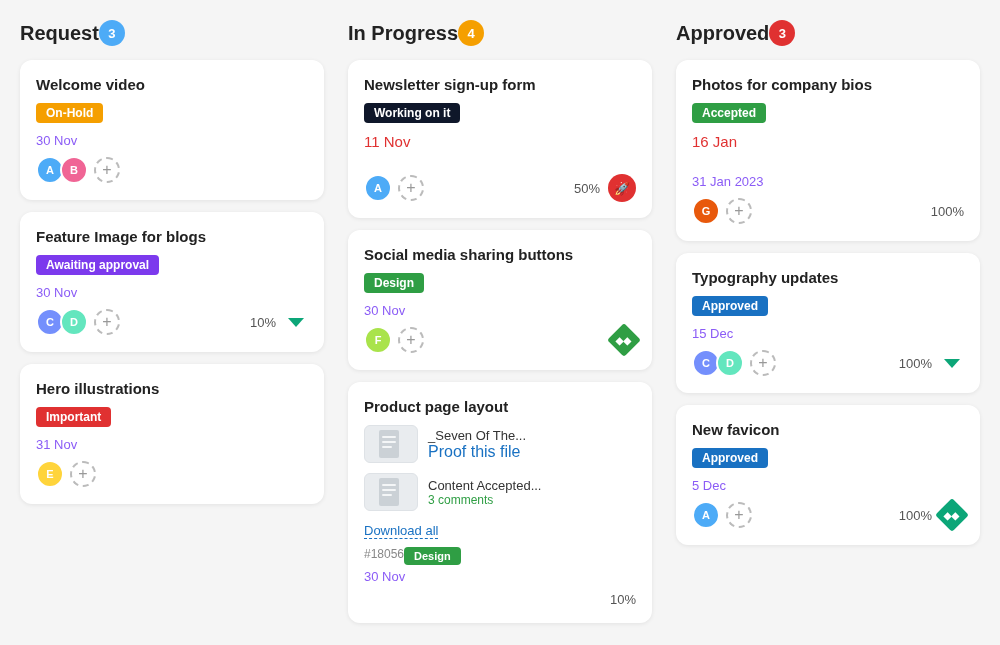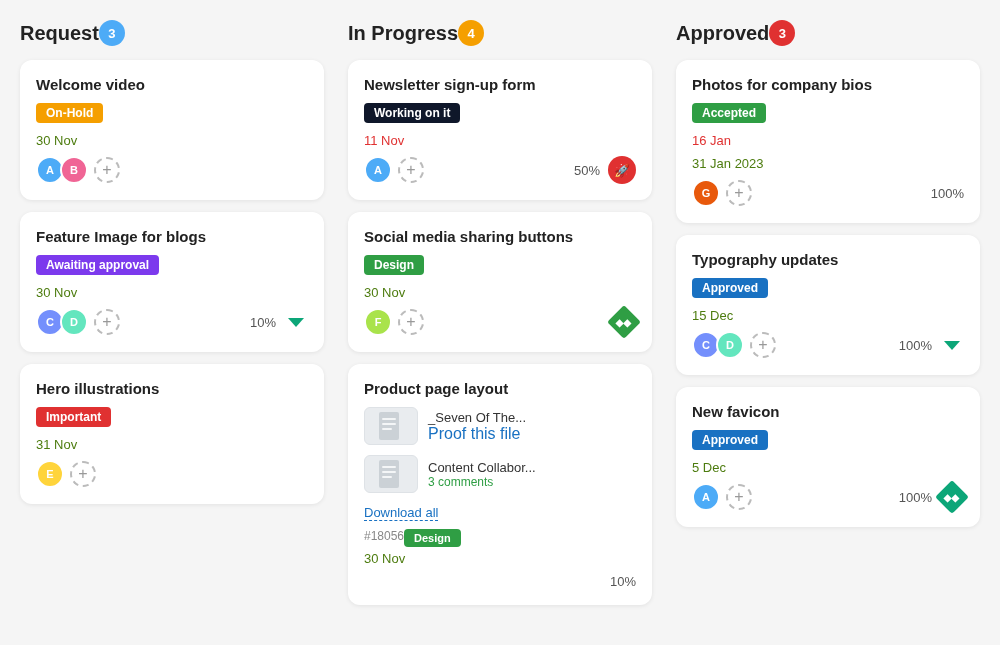--- a/index.html
+++ b/index.html
@@ -61,27 +61,27 @@
     }
     .tag-orange { background: #f59f00; color: #fff; }
     .tag-purple { background: #7c3aed; color: #fff; }
     .tag-red { background: #e03131; color: #fff; }
     .tag-green { background: #2f9e44; color: #fff; }
     .tag-blue { background: #1971c2; color: #fff; }
     .tag-design { background: #2f9e44; color: #fff; }
     .tag-working { background: #0f172a; color: #fff; }
 
     .card-date {
-      font-size: 13px;
+      font-size: 15px;
       color: #e03131;
-      margin-bottom: 8px;
+      margin-bottom: 24px;
     }
     .card-date-black {
       font-size: 13px;
-      color: #4d7c0f;
+      color: #8b5cf6;
       margin-bottom: 8px;
     }
     .card-footer {
       display: flex;
       align-items: center;
       justify-content: space-between;
       margin-top: 6px;
     }
     .avatars {
       display: flex;
@@ -262,21 +262,21 @@
         </div><div class="file-row">
           <div class="file-thumb">
             <svg viewBox="0 0 32 32" fill="none" xmlns="http://www.w3.org/2000/svg">
               <rect x="4" y="2" width="20" height="28" rx="2" fill="#adb5bd"></rect>
               <rect x="7" y="8" width="14" height="2" rx="1" fill="#fff"></rect>
               <rect x="7" y="13" width="14" height="2" rx="1" fill="#fff"></rect>
               <rect x="7" y="18" width="10" height="2" rx="1" fill="#fff"></rect>
             </svg>
           </div>
           <div class="file-info">
-            <div class="file-name">Content Collabor...</div>
+            <div class="file-name">Content Accepted...</div>
             <div class="file-link-green">3 comments</div>
           </div>
         </div><div class="download-link">Download all</div><div class="row-space">
         <span class="card-ticket">#18056</span>
         <span class="tag tag-design" style="margin-bottom:0;font-size:11px;">Design</span>
       </div><div class="card-date-black">30 Nov</div><div class="card-footer">
           <div class="avatars"></div>
           <div style="display: flex; align-items: center; gap: 8px;">
             <span class="percent">10%</span>
           </div>

